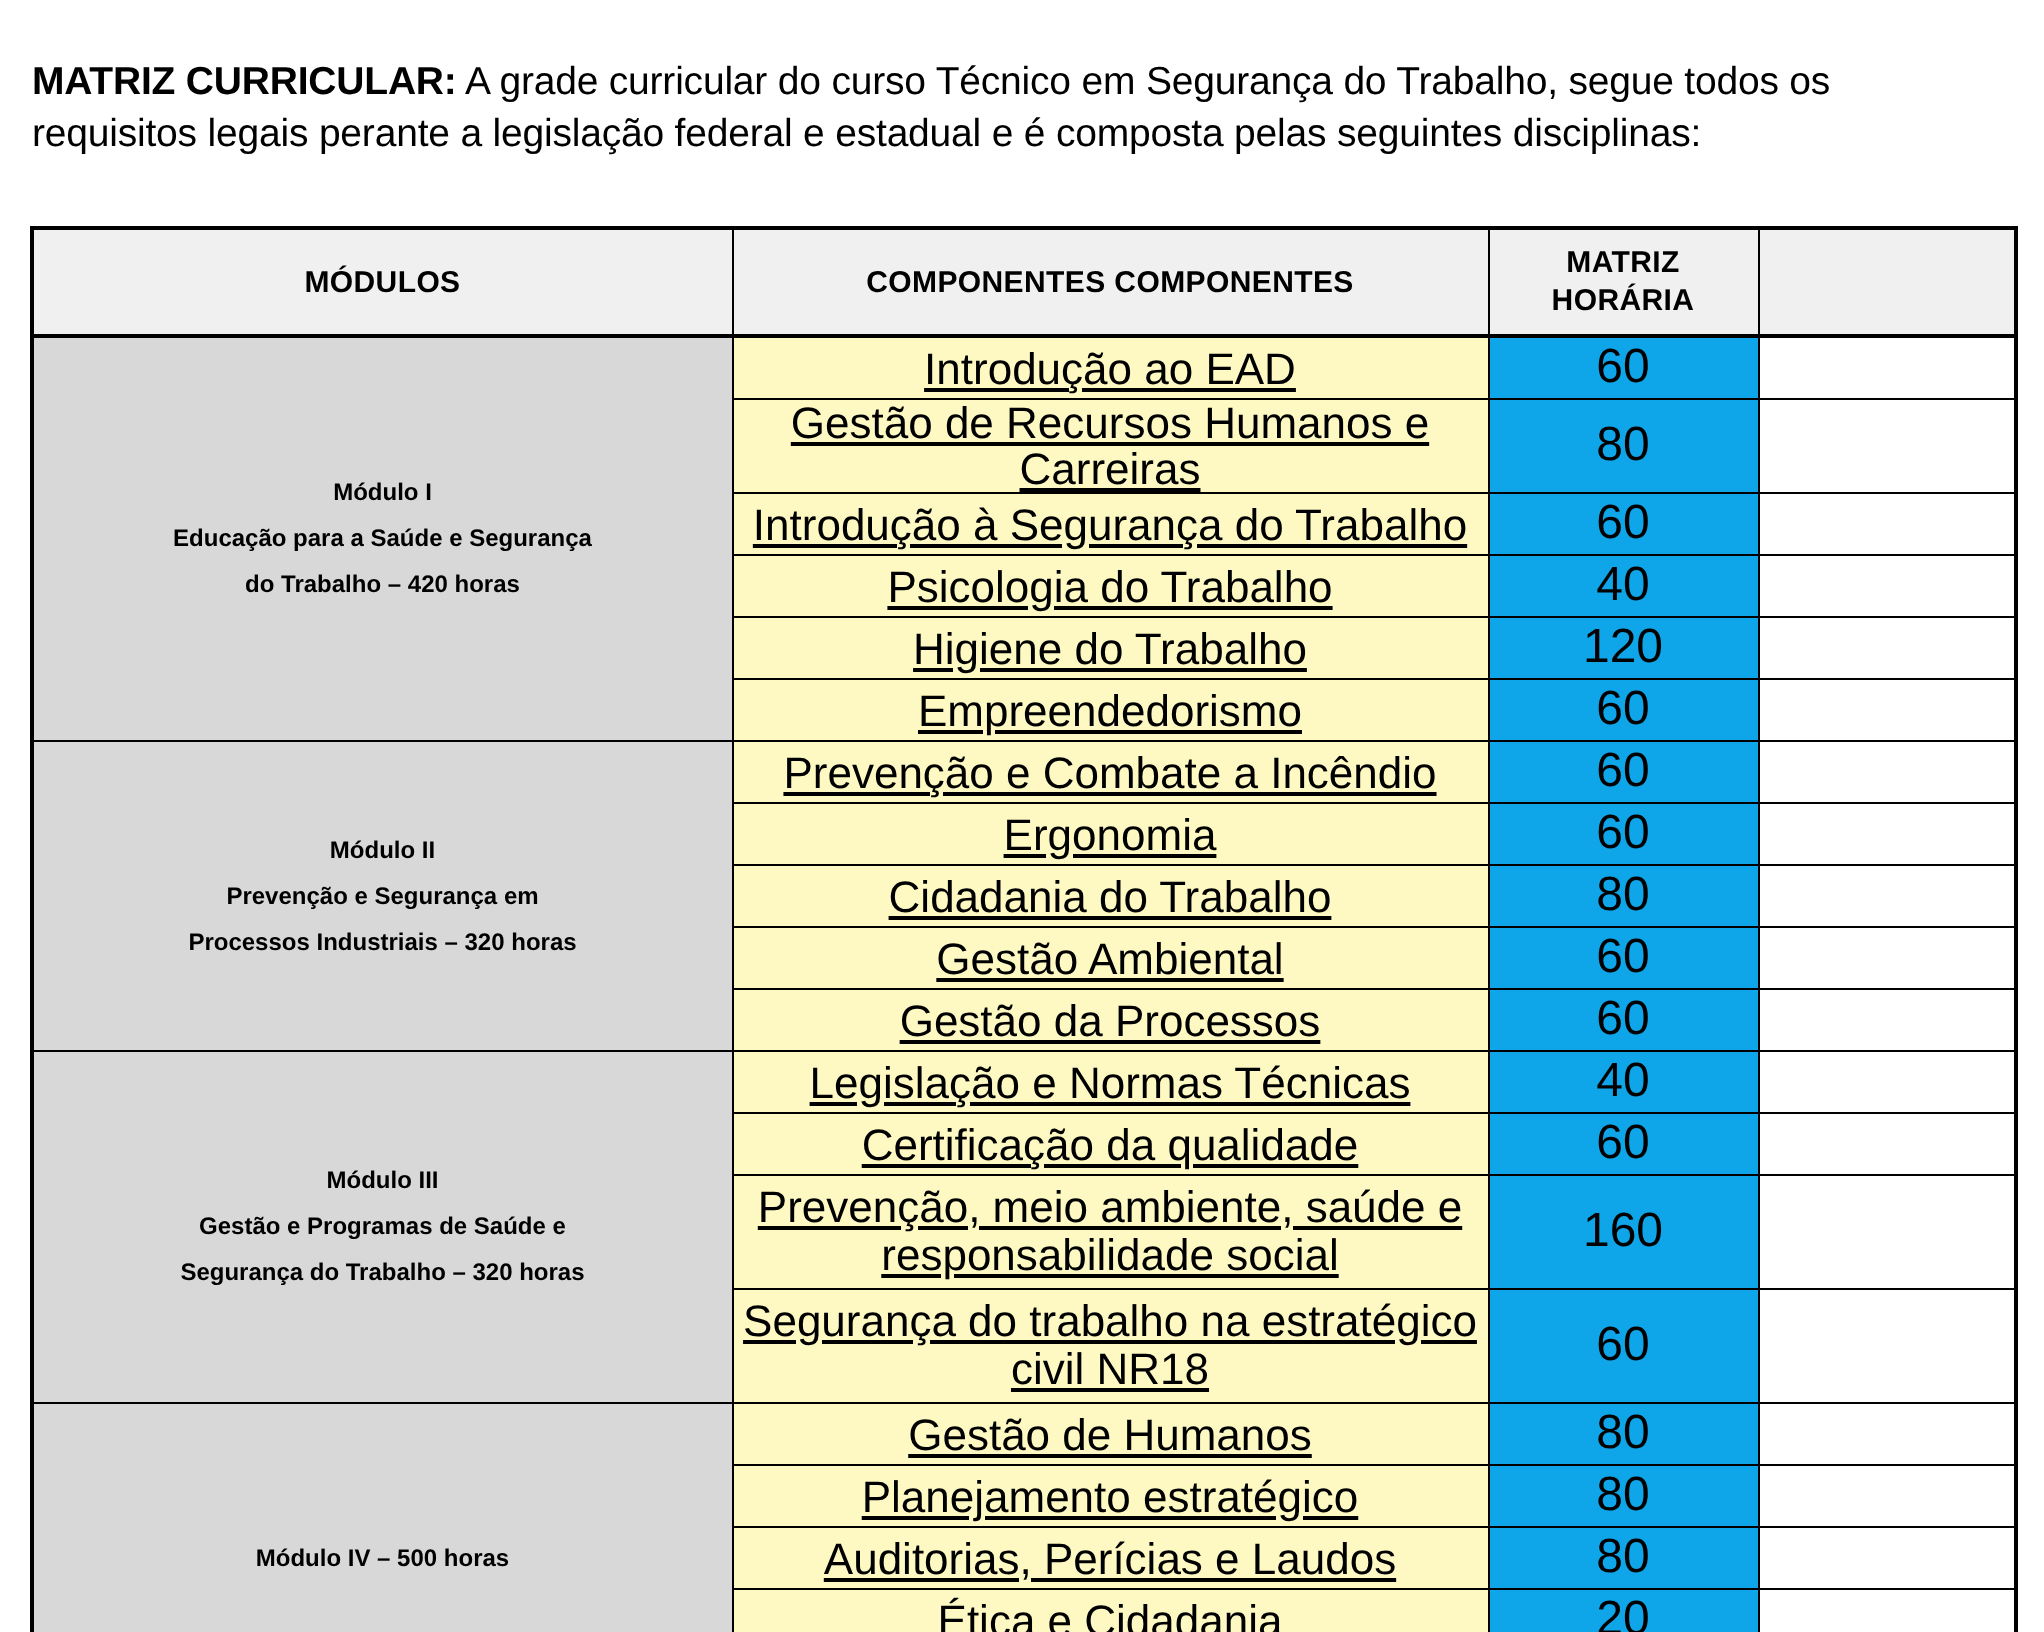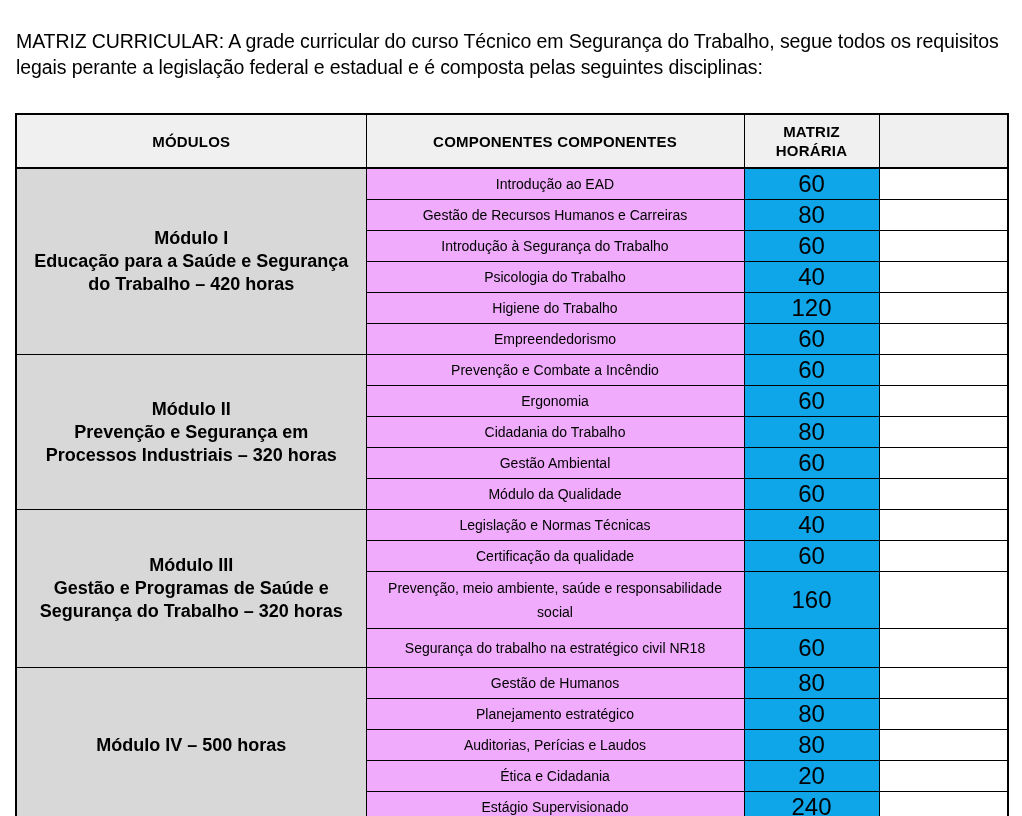--- a/index.html
+++ b/index.html
@@ -28,21 +28,21 @@
     position: absolute;
     left: 16px;
     top: 8px;
     width: 984px;
     font-size: 19.5px;
     line-height: 26.5px;
     letter-spacing: -0.1px;
     text-align: left;
   }
   .intro .lead {
-    font-weight: normal;
+    font-weight: bold;
     margin-top: 26px;
   }
 
   
   .matrix-wrap {
     position: absolute;
     left: 15px;
     top: 113px;
     width: 992px;
   }
@@ -75,34 +75,35 @@
     height: 52px;
     border-bottom: 2px solid #000000;
     line-height: 19px;
   }
   tr.head-row th.h-blank { background: #f0f0f0; }
 
   
   td.mod-cell {
     background: #d8d8d8;
     font-weight: bold;
-    font-size: 18px;
+    font-size: 12px;
     line-height: 23px;
     border-right: 2px solid #000000;
     padding: 4px 6px;
   }
 
   
   td.comp-cell {
-    background: #f0abfc;
-    font-size: 14px;
+    background: #fef9c3;
+    font-size: 22px;
     line-height: 23px;
     height: 30px;
     padding: 2px 4px;
     border-right: 2px solid #000000;
+    text-decoration: underline;
   }
   td.comp-cell.two-line {
     line-height: 24px;
     padding: 4px 4px;
   }
 
   
   td.carga-cell {
     background: #0ea5e9;
     font-size: 24px;
@@ -197,21 +198,21 @@
             <td class="comp-cell">Cidadania do Trabalho</td>
             <td class="carga-cell">80</td>
             <td class="blank-cell"></td>
           </tr>
           <tr>
             <td class="comp-cell">Gestão Ambiental</td>
             <td class="carga-cell">60</td>
             <td class="blank-cell"></td>
           </tr>
           <tr>
-            <td class="comp-cell">Módulo da Qualidade</td>
+            <td class="comp-cell">Gestão da Processos</td>
             <td class="carga-cell">60</td>
             <td class="blank-cell"></td>
           </tr>
           <tr>
             <td class="mod-cell" rowspan="4">
               <div>Módulo III</div>
               <div>Gestão e Programas de Saúde e</div>
               <div>Segurança do Trabalho – 320 horas</div>
             </td>
             <td class="comp-cell">Legislação e Normas Técnicas</td>

